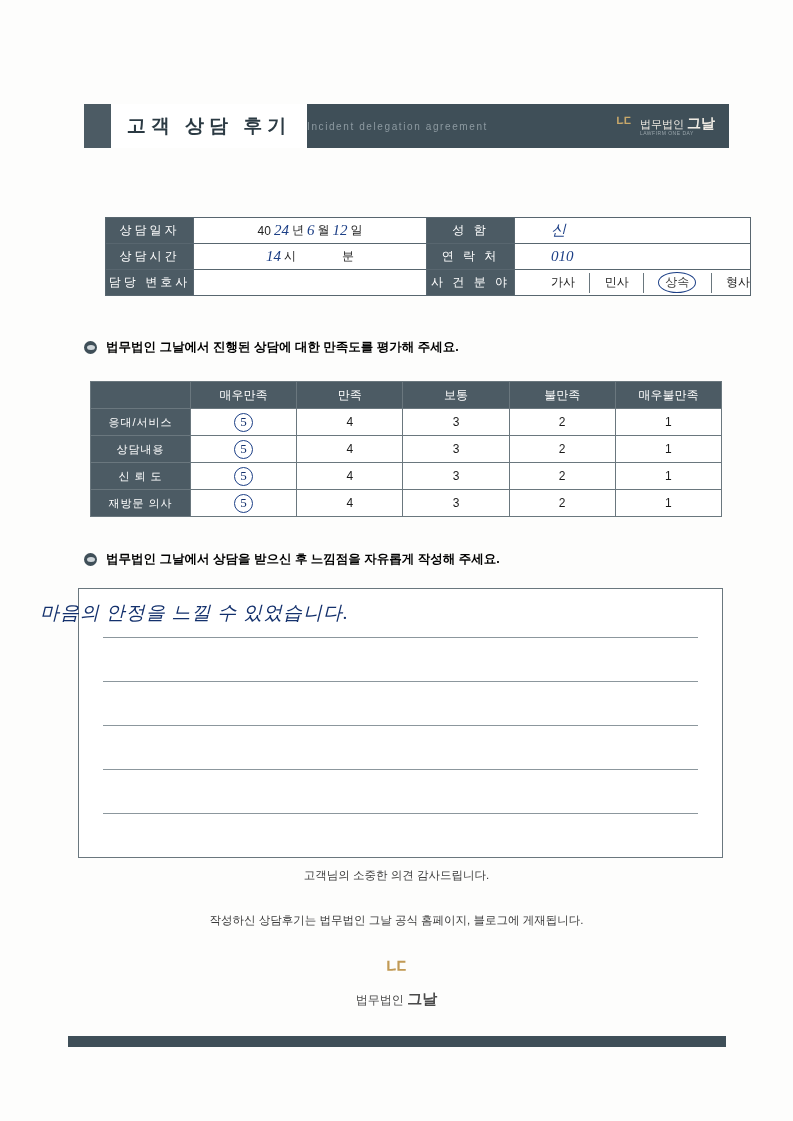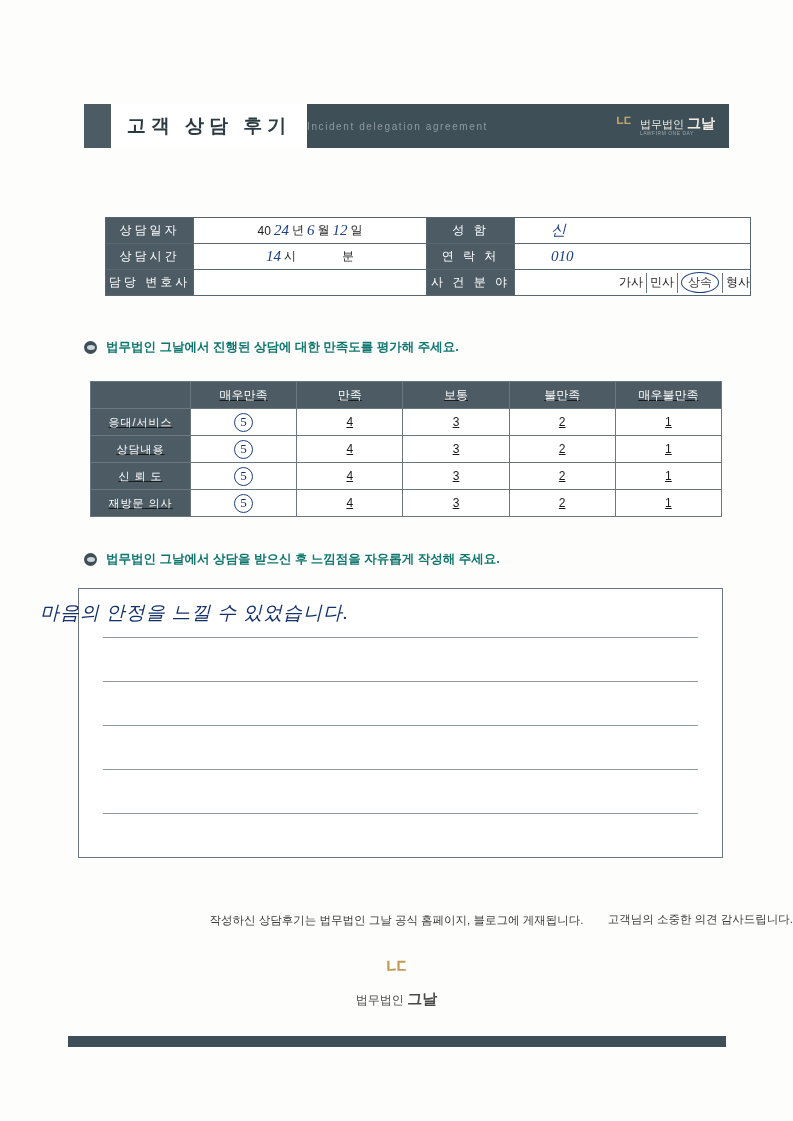--- a/index.html
+++ b/index.html
@@ -138,21 +138,21 @@
     border-radius: 50%;
     padding: 1px 6px;
     color: #404040;
   }
 
   
   .question {
     position: absolute;
     left: 84px;
     font-size: 12.5px;
-    color: #0f766e;
+    color: #000000;
     display: flex;
     align-items: center;
     gap: 9px;
     font-weight: bold;
   }
   .q-bullet {
     width: 13px;
     height: 13px;
     border-radius: 50%;
     background: #3f4f58;
@@ -171,21 +171,20 @@
   #q2 { top: 551px; }
 
   
   .rating-table {
     position: absolute;
     left: 90px;
     top: 381px;
     width: 632px;
     border-collapse: collapse;
     table-layout: fixed;
-    text-decoration: underline;
   }
   .rating-table th,
   .rating-table td {
     border: 1px solid #6a777e;
     height: 26px;
     font-size: 12px;
     text-align: center;
     padding: 0;
   }
   .rating-table thead th {
@@ -242,21 +241,21 @@
   }
 
   
   .footer-note {
     position: absolute;
     width: 100%;
     text-align: center;
     font-size: 11.5px;
     color: #3a3a3a;
   }
-  #fn1 { top: 912px; text-align: right; }
+  #fn1 { top: 868px; }
   #fn2 { top: 913px; }
 
   .footer-logo {
     position: absolute;
     left: 0;
     right: 0;
     top: 958px;
     text-align: center;
   }
   .footer-logo .fl-mark {
@@ -349,21 +348,21 @@
           <div class="inline-field" style="justify-content:flex-start;padding-left:36px;">
             <span class="hand">010</span>
           </div>
         </td>
       </tr>
       <tr>
         <td class="lbl">담당 변호사</td>
         <td class="val"></td>
         <td class="lbl">사 건 분 야</td>
         <td class="val">
-          <div class="inline-field" style="justify-content:flex-end;">
+          <div class="inline-field" style="justify-content:space-between;padding-left:36px;">
             <span>가사</span>
             <span style="border-left:1px solid #6a777e;height:20px"></span>
             <span>민사</span>
             <span style="border-left:1px solid #6a777e;height:20px"></span>
             <span class="circled">상속</span>
             <span style="border-left:1px solid #6a777e;height:20px"></span>
             <span>형사</span>
           </div>
         </td>
       </tr>

